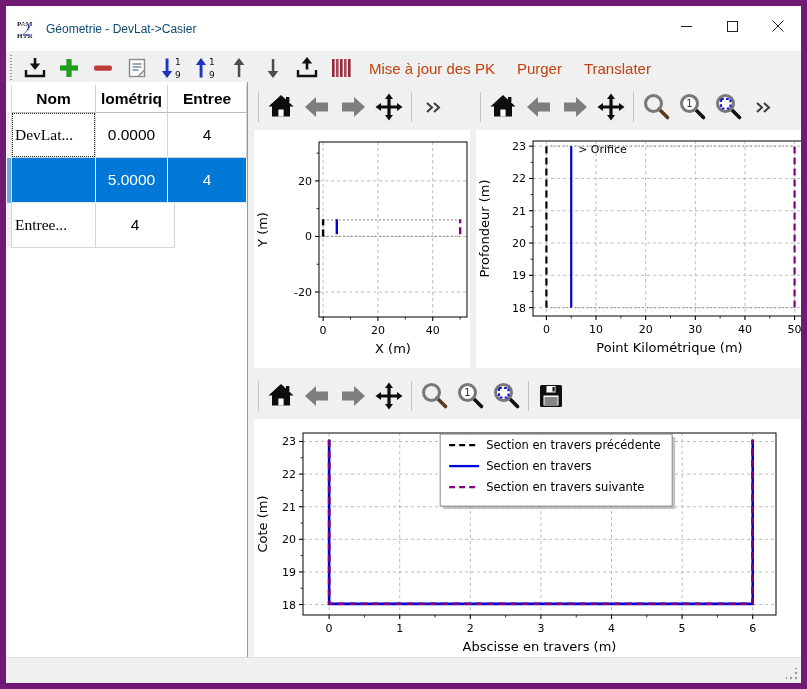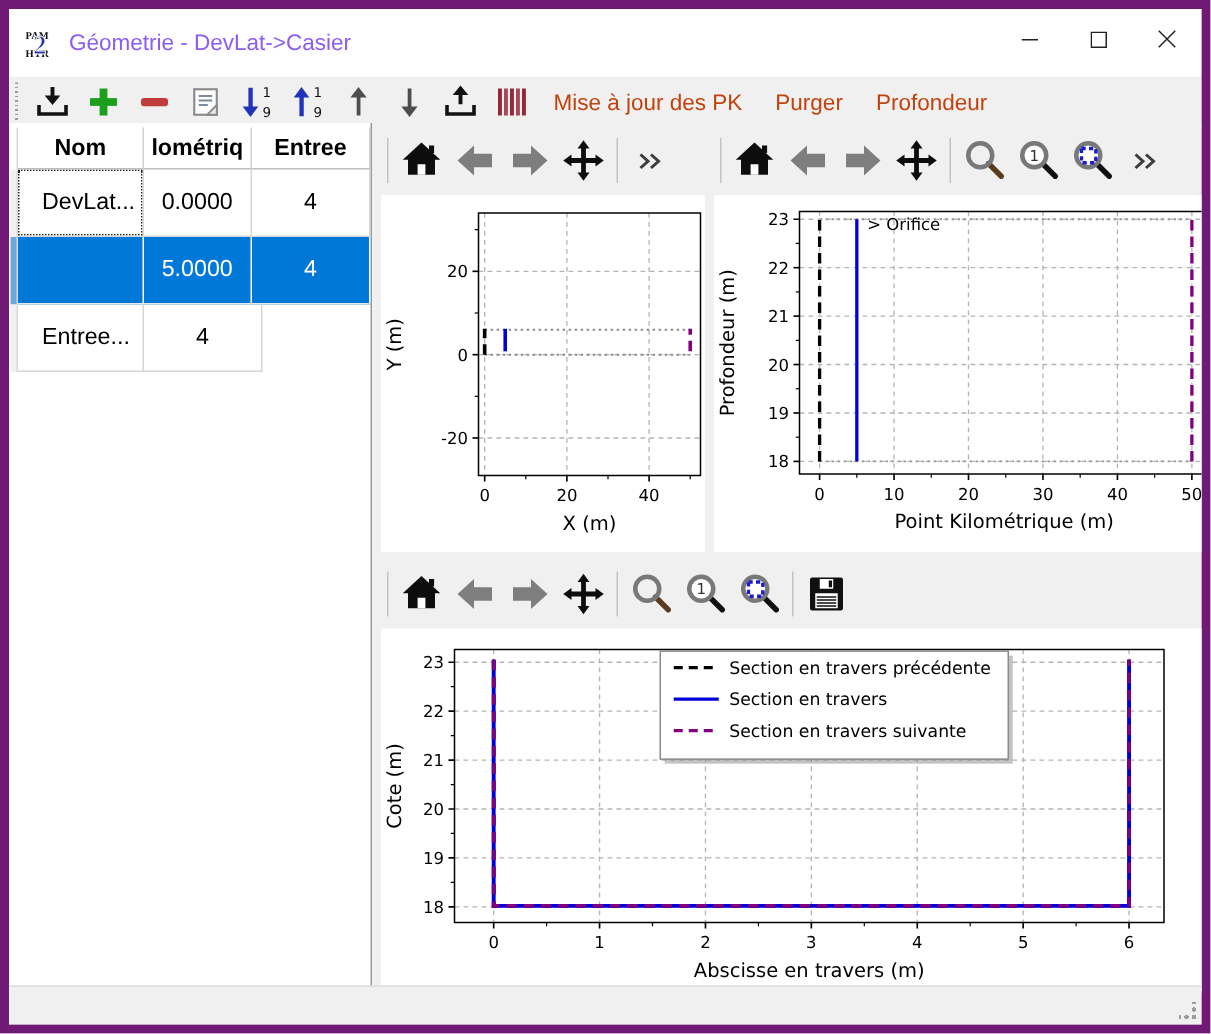--- a/index.html
+++ b/index.html
@@ -3,21 +3,21 @@
 <meta charset="utf-8">
 <style>
   * { margin:0; padding:0; box-sizing:border-box; }
   html,body { background:#cfcfcf; font-family:"Liberation Sans", sans-serif; }
   .window{ position:relative; width:807px; height:689px; background:#ffffff;
            border:6px solid #701a75; overflow:hidden; }
   
   .titlebar{ position:absolute; left:0; top:0; width:100%; height:45px; background:#ffffff;
              display:flex; align-items:center; }
   .app-icon{ width:22px; height:22px; margin-left:10px; display:inline-block; }
-  .title{ font-size:15px; color:#8b5cf6; margin-left:8px; }
+  .title{ font-size:12px; color:#0c4a6e; margin-left:8px; }
   .win-controls{ position:absolute; right:0; top:0; height:40px; display:flex; }
   .wbtn{ width:46px; height:40px; display:flex; align-items:center; justify-content:center; }
   
   .toolbar{ position:absolute; left:0; top:45px; width:100%; height:35px; background:#f0f0f0;
             border-bottom:1px solid #b9b9b9; display:flex; align-items:center; }
   .tb-handle{ width:5px; height:26px; margin:0 4px 0 3px;
               background-image:repeating-linear-gradient(#9a9a9a 0 1px, transparent 1px 3px);
               background-size:2px 100%; background-repeat:no-repeat; background-position:1px 0; }
   .tbtn{ width:32px; height:30px; border:none; background:transparent; display:flex;
          align-items:center; justify-content:center; padding:0; margin:0 1px; }
@@ -32,21 +32,21 @@
   .vh{ width:5px; background:#f0f0f0; border-right:1px solid #d9d9d9; }
   .thead .vh{ background:#ffffff; }
   .th{ display:flex; align-items:center; justify-content:center; font-weight:bold;
        font-size:15.5px; border-right:1px solid #d0d0d0; border-bottom:1px solid #bdbdbd;
        overflow:hidden; white-space:nowrap; }
   .c1{ width:84px; } .c2{ width:72px; } .c3{ width:79px; }
   .trow{ display:flex; height:45px; }
   .td{ display:flex; align-items:center; justify-content:center; font-size:15.5px;
        border-right:1px solid #d6d6d6; border-bottom:1px solid #d6d6d6; color:#000;
        overflow:hidden; white-space:nowrap; position:relative; }
-  .td.tleft{ justify-content:flex-start; padding-left:16px; }
+  .td.tleft{ justify-content:flex-start; padding-left:3px;font-family:Liberation Serif, serif; }
   .td.focus::after{ content:""; position:absolute; inset:0; border:1px dotted #222; }
   .trow.selected .td{ background:#0078d7; color:#fff; border-right:1px solid #fff;
                       border-bottom:1px solid #e8e8e8; }
   .trow.selected .vh{ background:#69a9dc; }
   
   .plots{ position:relative; flex:1; background:#f0f0f0; }
   .ptoolbar{ position:absolute; display:flex; align-items:center; height:40px; }
   .pbtn{ width:36px; height:36px; border:none; background:transparent; display:flex;
          align-items:center; justify-content:center; padding:0; }
   .psep{ width:1px; height:30px; background:#c3c3c3; margin:0 4px; }
@@ -163,21 +163,21 @@
         <rect x="4" y="4" width="2.6" height="18" fill="#932838"></rect>
         <rect x="8" y="4" width="2.6" height="18" fill="#a84856"></rect>
         <rect x="12" y="4" width="2.6" height="18" fill="#932838"></rect>
         <rect x="16" y="4" width="2.6" height="18" fill="#a84856"></rect>
         <rect x="20" y="4" width="2.6" height="18" fill="#932838"></rect>
       </svg>
     </button>
 
     <button class="tbtn text">Mise à jour des PK</button>
     <button class="tbtn text">Purger</button>
-    <button class="tbtn text">Profondeur</button>
+    <button class="tbtn text">Translater</button>
   </div>
 
   <div class="main">
 
     <div class="left-panel">
       <div class="table">
         <div class="thead">
           <div class="vh"></div>
           <div class="th c1">Nom</div>
           <div class="th c2">lométriq</div>

